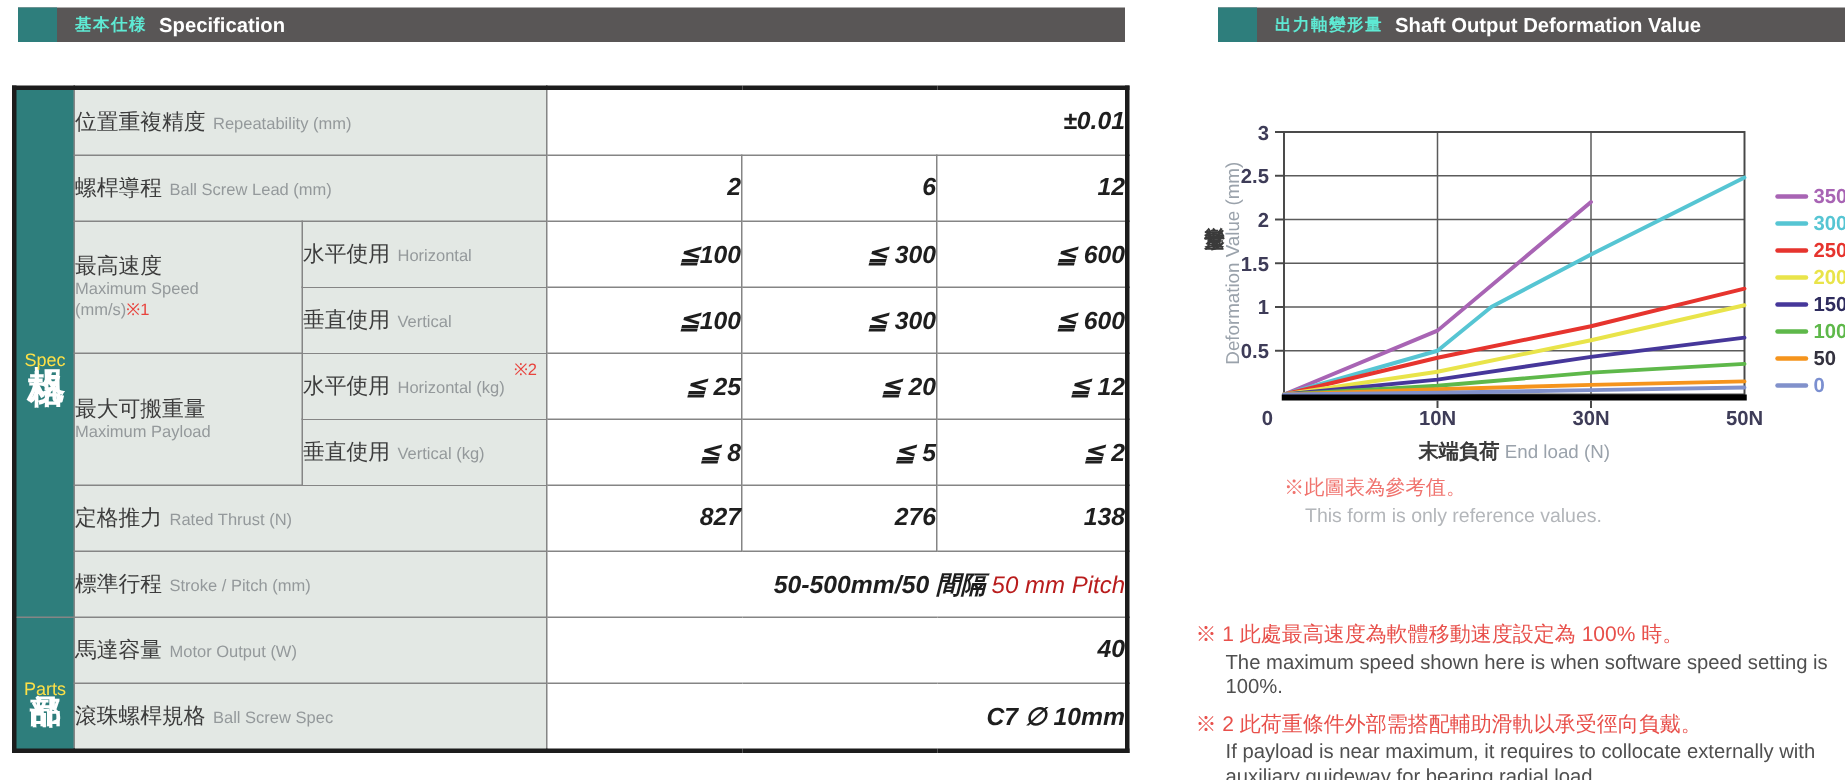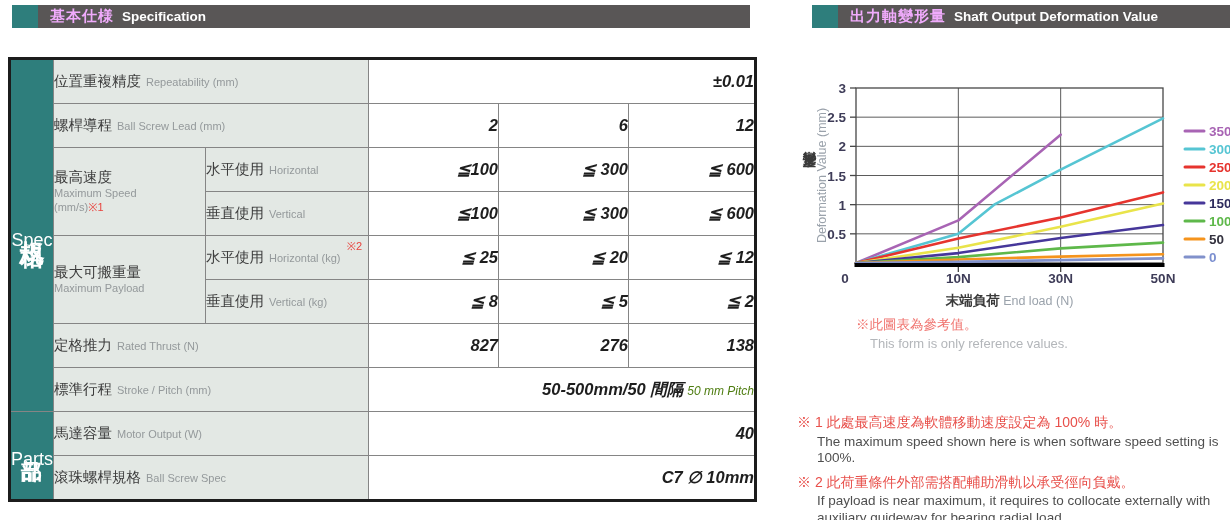--- a/index.html
+++ b/index.html
@@ -2,42 +2,42 @@
 <html><head>
 <meta charset="utf-8">
 <style>
   html,body{margin:0;padding:0;background:#fff;}
   #screen{position:relative;width:1230px;height:520px;background:#ffffff;overflow:hidden;
           font-family:"Liberation Sans",sans-serif;color:#1e1e1e;}
 
   
   .hbar{position:absolute;height:23px;background:#595656;display:flex;align-items:center;}
   .hbar .accent{width:26px;height:23px;background:#2e7e7c;flex:0 0 26px;}
-  .hbar .t-zh{color:#f0abfc;font-weight:bold;font-size:15px;margin-left:12px;letter-spacing:1px;white-space:nowrap;}
+  .hbar .t-zh{color:#5eead4;font-weight:bold;font-size:11px;margin-left:12px;letter-spacing:1px;white-space:nowrap;}
   .hbar .t-en{color:#fff;font-weight:bold;font-size:13.5px;margin-left:8px;white-space:nowrap;text-align:center;}
 
   
   table.spec{position:absolute;left:8px;top:57px;border-collapse:collapse;table-layout:fixed;
              border:3px solid #1c1c1c;}
   table.spec td{border:1px solid #858585;height:43px;padding:0;vertical-align:middle;}
   td.side{background:#2e7e7c;text-align:center;}
   .side-zh{display:block;margin:0 auto;writing-mode:vertical-rl;text-orientation:upright;
            color:#fff;font-weight:bold;font-size:25px;line-height:1;letter-spacing:3px;}
   .side-zh.small{font-size:21px;letter-spacing:2px;}
-  .side-en{display:block;color:#ffffff;font-size:18px;margin-top:3px;}
+  .side-en{display:block;color:#fde047;font-size:12px;margin-top:3px;}
   td.lbl{background:#e3e8e4;padding-left:13px;}
   td.sub{background:#e3e8e4;padding-left:10px;position:relative;}
   .zh{font-size:14.5px;color:#3c3c3c;}
   .en{font-size:11px;color:#94999b;margin-left:5px;}
   .stack .zh{display:block;}
   .stack .en{display:block;margin-left:0;line-height:1.25;}
   .mark{color:#e8433d;font-size:11px;}
   .mark-corner{position:absolute;top:2px;right:6px;color:#e8433d;font-size:11px;}
   td.val{background:#fff;text-align:right;font-size:16.5px;font-weight:600;color:#1e1e1e;font-style:italic;}
-  .val-sub{font-size:12px;color:#4d7c0f;font-weight:400;margin-left:4px;}
+  .val-sub{font-size:16px;color:#b91c1c;font-weight:400;margin-left:4px;}
 
   
   #chart-wrap{position:absolute;left:796px;top:58px;width:436px;height:260px;}
   #chart-svg{position:absolute;left:0;top:0;}
   #ylabel-zh{position:absolute;left:4px;top:82px;writing-mode:vertical-rl;text-orientation:upright;
              font-size:13.5px;font-weight:600;color:#3a3a3a;letter-spacing:2px;}
 
   
   #chart-note{position:absolute;left:856px;top:317px;line-height:1.25;}
   #chart-note .n-zh{color:#f0736e;font-size:13.5px;display:block;}

